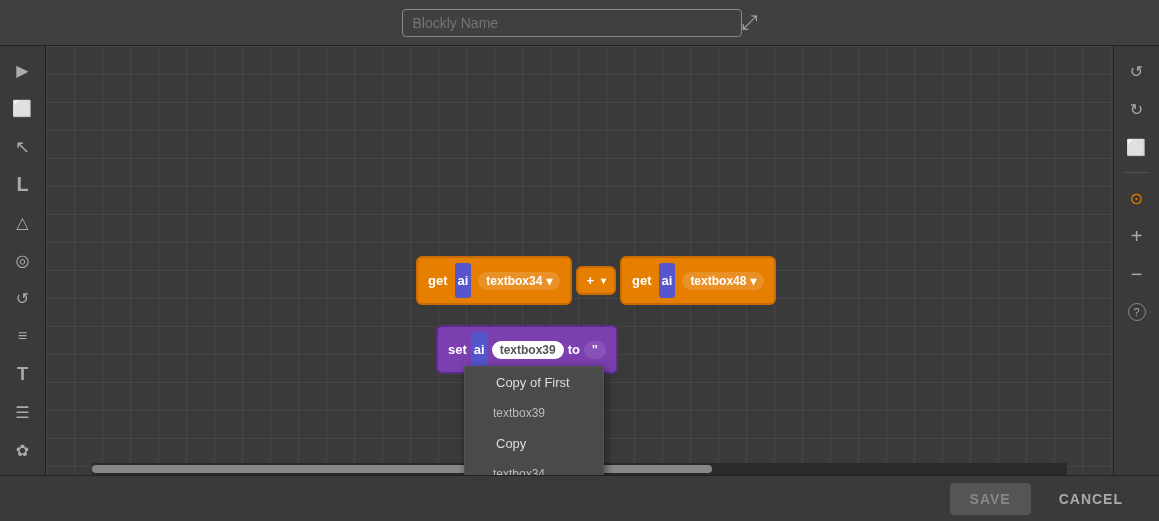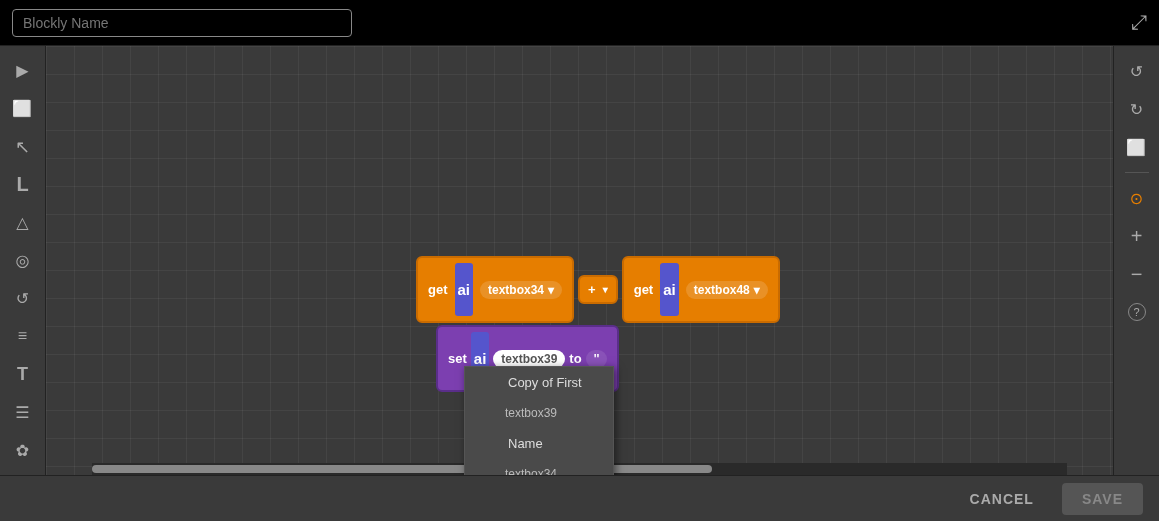--- a/index.html
+++ b/index.html
@@ -1,21 +1,21 @@
 <!DOCTYPE html>
 <html><head>
   <meta charset="utf-8">
   <style>
     * { box-sizing: border-box; margin: 0; padding: 0; }
     body { width: 1159px; height: 521px; overflow: hidden; background: #2d2d2d; font-family: sans-serif; }
 
     
     #top-bar {
-      display: flex; align-items: center; justify-content: space-between;
-      background: #000000; height: 46px; padding: 0 12px;
+      display: flex; align-items: center; justify-content: center;
+      background: #404040; height: 46px; padding: 0 12px;
       border-bottom: 1px solid #222;
     }
     #name-input-container { flex: 1; max-width: 340px; }
     #name-input {
       width: 100%; background: transparent; border: 1px solid #888;
       border-radius: 4px; color: #ccc; font-size: 14px; padding: 5px 10px;
       outline: none;
     }
     #fullscreen-btn {
       background: none; border: none; cursor: pointer; color: #aaa; font-size: 20px;
@@ -73,21 +73,21 @@
     .get-row { top: 210px; left: 370px; }
 
     
     #dropdown-menu {
       position: absolute; top: 320px; left: 418px;
       background: #4a4a4a; border: 1px solid #555;
       min-width: 140px; z-index: 100;
       box-shadow: 2px 2px 8px rgba(0,0,0,0.5);
     }
     .dropdown-item {
-      padding: 8px 31px; font-size: 13px; color: #ddd; cursor: pointer; margin-left: 12px;
+      padding: 8px 31px; font-size: 13px; color: #ddd; cursor: pointer;
     }
     .dropdown-item.indent { padding-left: 28px; font-size: 12px; color: #bbb; }
 
     
     #right-toolbar {
       width: 46px; background: #3a3a3a; display: flex; flex-direction: column;
       align-items: center; padding: 8px 0; gap: 4px; border-left: 1px solid #222;
       position: relative;
     }
     .tool-btn {
@@ -119,21 +119,21 @@
       border-radius: 4px; letter-spacing: 1px;
     }
     #save-btn {
       background: #555; border: none; cursor: pointer;
       color: #888; font-size: 14px; font-weight: bold; padding: 8px 20px;
       border-radius: 4px; letter-spacing: 1px;
     }
 
     .ai-icon {
       display: inline-block; background: #5555cc; border-radius: 3px;
-      font-size: 15px; color: #fff; padding: 18px 3px; font-weight: bold;
+      font-size: 13px; color: #fff; padding: 10px 3px; font-weight: bold;
     }
   </style>
 </head>
 <body>
 
 <div id="top-bar">
   <div id="name-input-container">
     <input id="name-input" type="text" value="" placeholder="Blockly Name" style="">
   </div>
   <button id="fullscreen-btn">
@@ -217,21 +217,21 @@
         <span>to</span>
         <span class="block-field" style="background:rgba(255,255,255,0.1);">
           <span>''</span>
         </span>
       </div>
     </div>
 
     <div id="dropdown-menu">
       <div class="dropdown-item">Copy of First</div>
       <div class="dropdown-item indent">textbox39</div>
-      <div class="dropdown-item">Name</div>
+      <div class="dropdown-item">Copy</div>
       <div class="dropdown-item indent">textbox34</div>
 
     </div>
 
     <div id="scrollbar-area">
       <div id="scrollbar-thumb"></div>
     </div>
   </div>
 
   <div id="right-toolbar">
@@ -255,15 +255,15 @@
       <span style="font-size:20px;">−</span>
     </button>
     <button class="tool-btn">
       <span style="border:1px solid #888;border-radius:50%;width:18px;height:18px;display:flex;align-items:center;justify-content:center;font-size:11px;">?</span>
     </button>
   </div>
 
 </div>
 
 <div id="bottom-bar">
+  <button id="save-btn">SAVE</button>
   <button id="cancel-btn">CANCEL</button>
-  <button id="save-btn">SAVE</button>
 </div>
 
 </body></html>

